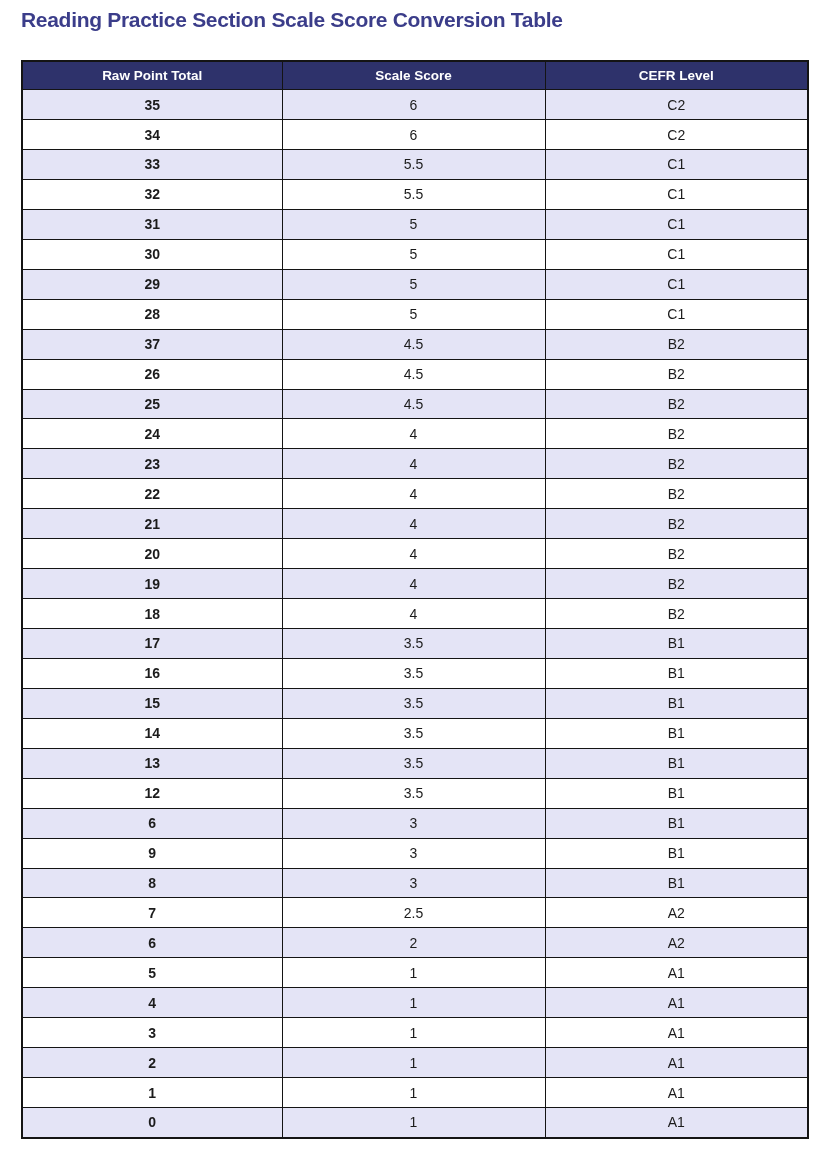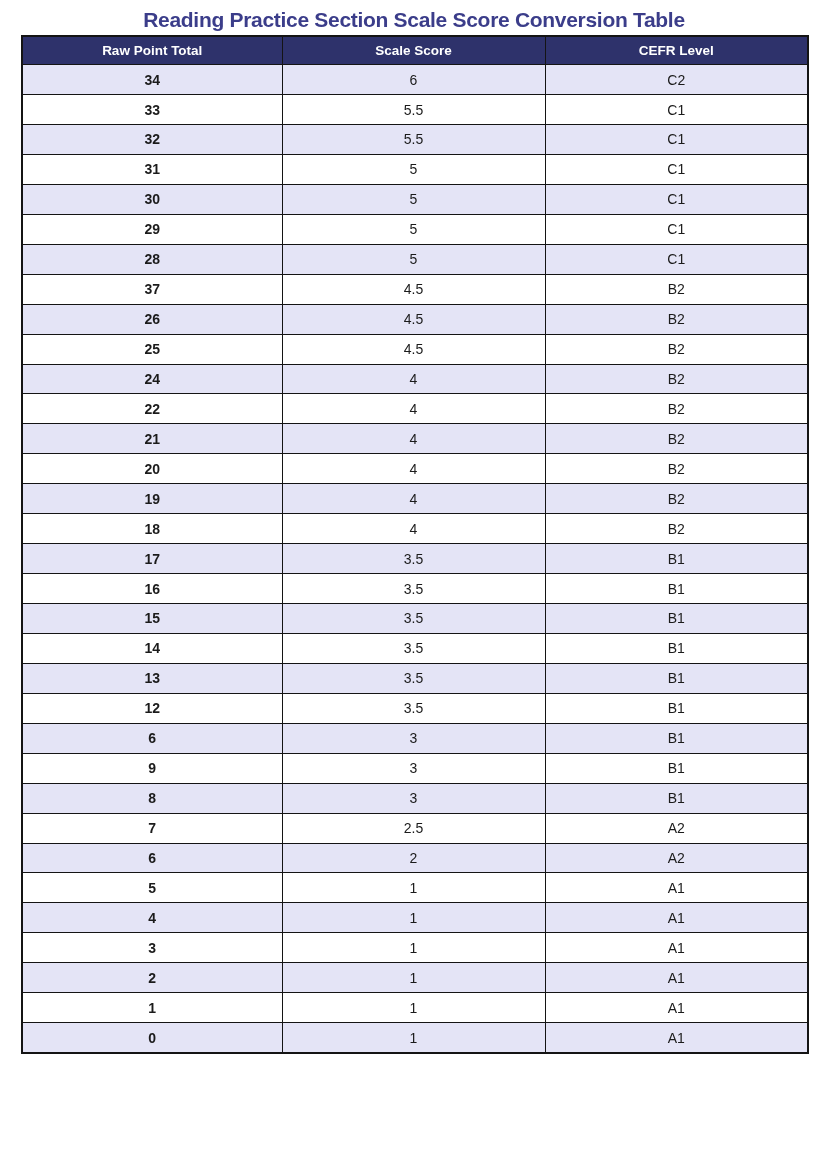--- a/index.html
+++ b/index.html
@@ -15,24 +15,23 @@
   body{
     width:828px;height:1161px;
     font-family:"Liberation Sans",sans-serif;
     overflow:hidden;
   }
   .page{padding:8px 21px 0 21px;}
   .title{
     font-size:21px;
     font-weight:bold;
     color:var(--title-text);
-    margin:0 0 3px 0;
+    margin:0 0 28px 0;
     letter-spacing:-0.3px;
     line-height:1.15;
-    text-align:center;
   }
   table{
     border-collapse:collapse;
     width:786px;
     table-layout:fixed;
     border:2px solid var(--border);
   }
   col.c1{width:260px}
   col.c2{width:263px}
   col.c3{width:263px}
@@ -74,20 +73,25 @@
     </colgroup>
     <thead>
       <tr>
         <th>Raw Point Total</th>
         <th>Scale Score</th>
         <th>CEFR Level</th>
       </tr>
     </thead>
     <tbody id="table-body">
         <tr>
+          <td class="raw">35</td>
+          <td class="score">6</td>
+          <td class="cefr">C2</td>
+        </tr>
+        <tr>
           <td class="raw">34</td>
           <td class="score">6</td>
           <td class="cefr">C2</td>
         </tr>
         <tr>
           <td class="raw">33</td>
           <td class="score">5.5</td>
           <td class="cefr">C1</td>
         </tr>
         <tr>
@@ -125,20 +129,25 @@
           <td class="score">4.5</td>
           <td class="cefr">B2</td>
         </tr>
         <tr>
           <td class="raw">25</td>
           <td class="score">4.5</td>
           <td class="cefr">B2</td>
         </tr>
         <tr>
           <td class="raw">24</td>
+          <td class="score">4</td>
+          <td class="cefr">B2</td>
+        </tr>
+        <tr>
+          <td class="raw">23</td>
           <td class="score">4</td>
           <td class="cefr">B2</td>
         </tr>
         <tr>
           <td class="raw">22</td>
           <td class="score">4</td>
           <td class="cefr">B2</td>
         </tr>
         <tr>
           <td class="raw">21</td>

